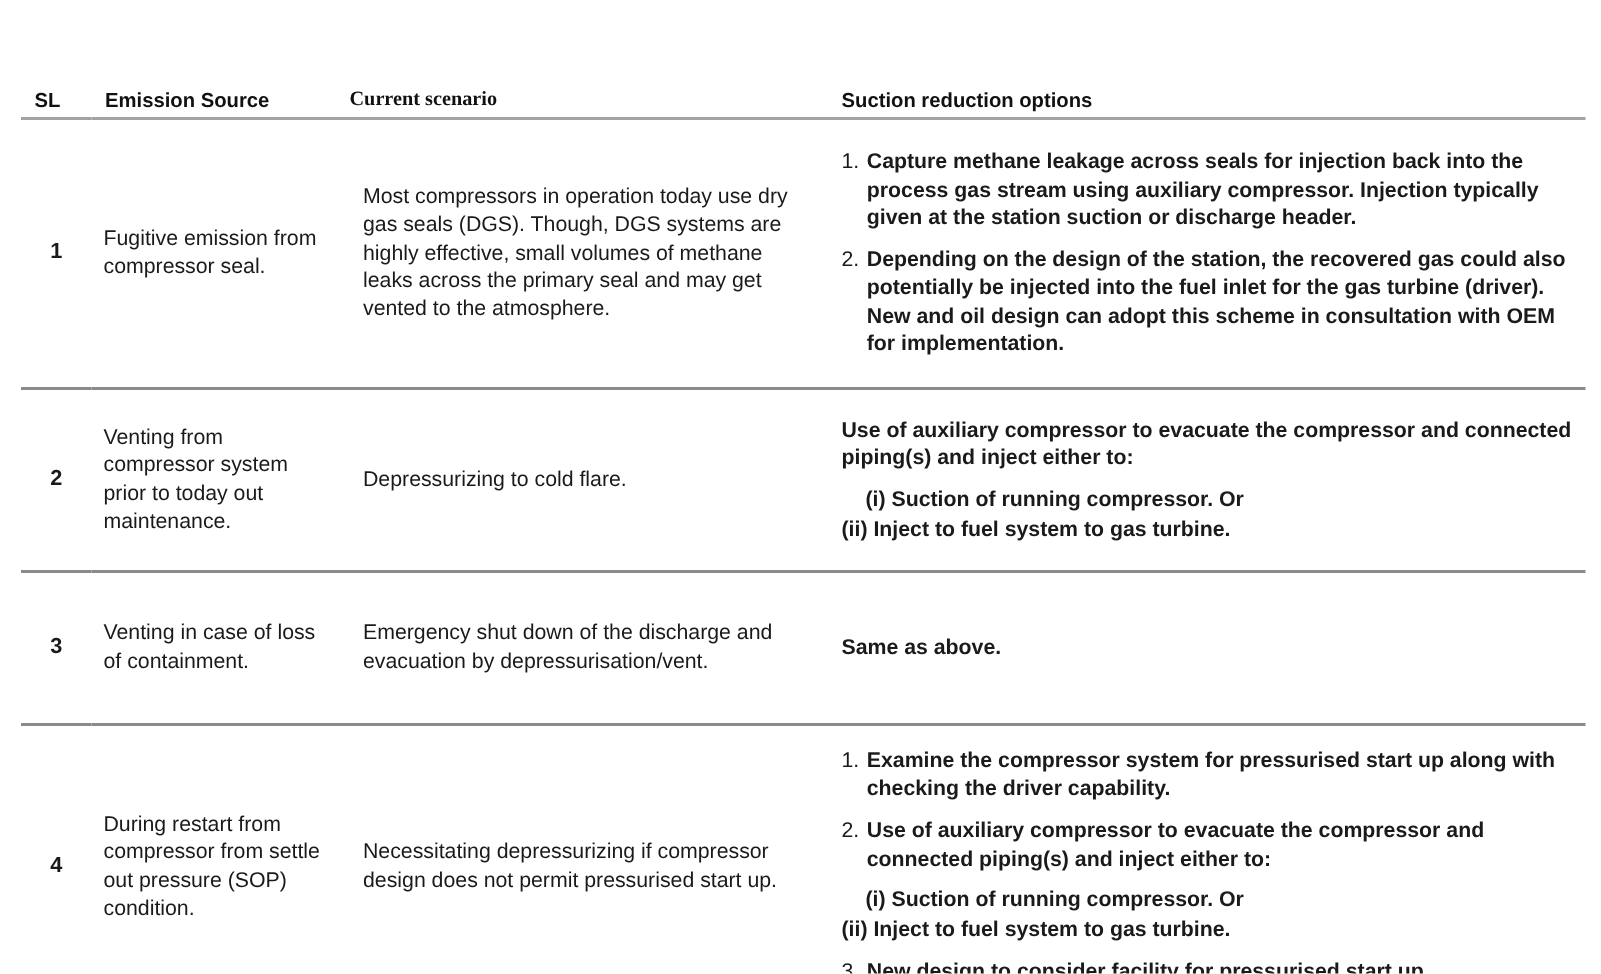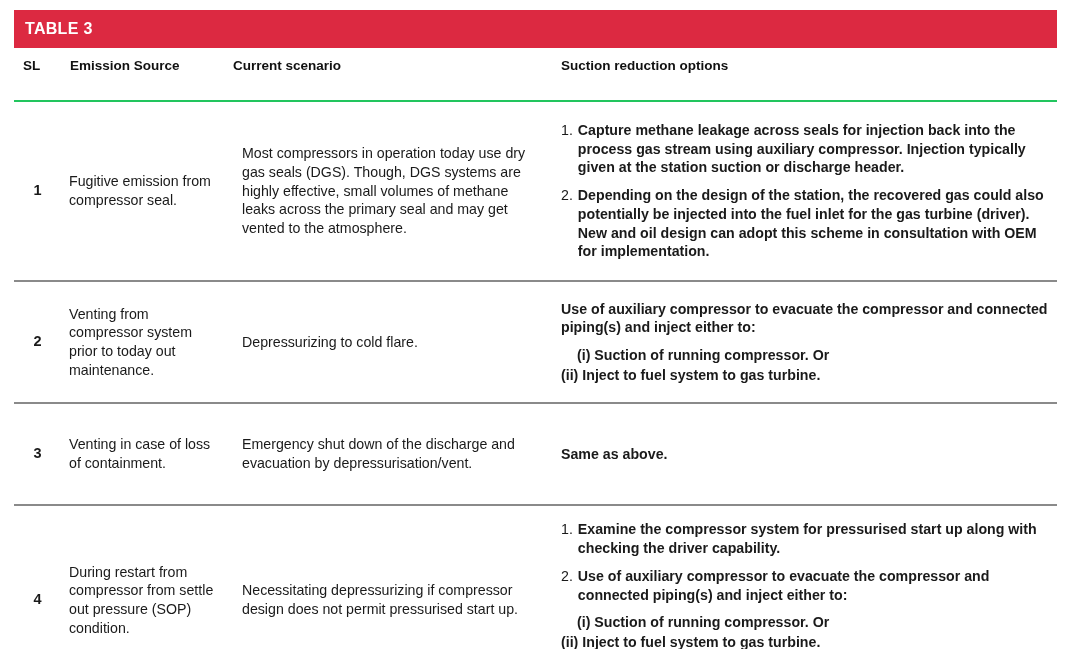--- a/index.html
+++ b/index.html
@@ -57,28 +57,28 @@
 
   table.data-table col.c-sl      { width: 47px; }
   table.data-table col.c-source  { width: 169px; }
   table.data-table col.c-current { width: 320px; }
   table.data-table col.c-options { width: 507px; }
 
   thead th {
     font-size: 13.5px;
     font-weight: bold;
     text-align: left;
-    padding: 2px 0 27px 0;
+    padding: 2px 0 4px 0;
     vertical-align: bottom;
     color: #111111;
-    border-bottom: 2px solid #22c55e;
+    border-bottom: 2px solid #a3a3a3;
   }
   thead th.th-sl      { padding-left: 9px; }
   thead th.th-source  { padding-left: 9px; }
-  thead th.th-current { padding-left: 3px; }
+  thead th.th-current { padding-left: 3px; font-family: Liberation Serif, serif; }
   thead th.th-options { padding-left: 11px; }
 
   tbody td {
     border-bottom: 2px solid #8a8a8a;
     vertical-align: middle;
     font-size: 14.2px;
     line-height: 1.32;
     color: #1a1a1a;
   }
   tbody tr:last-child td {
@@ -125,23 +125,20 @@
     flex: 1 1 auto;
     font-weight: bold;
   }
   .opt-sub { margin-bottom: 1px; margin-left: 16px; }
 </style>
 </head>
 <body>
 
 <div class="page">
 
-  <div class="table-banner" style="background: rgb(220, 41, 65);">
-    <span class="table-banner-title">TABLE 3</span>
-  </div>
 
   <div class="table-wrap">
     <table class="data-table">
       <colgroup>
         <col class="c-sl">
         <col class="c-source">
         <col class="c-current">
         <col class="c-options">
       </colgroup>
       <thead>

